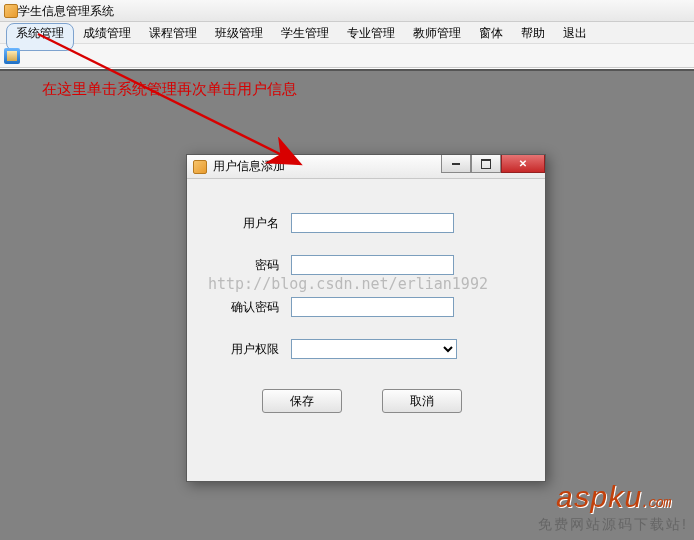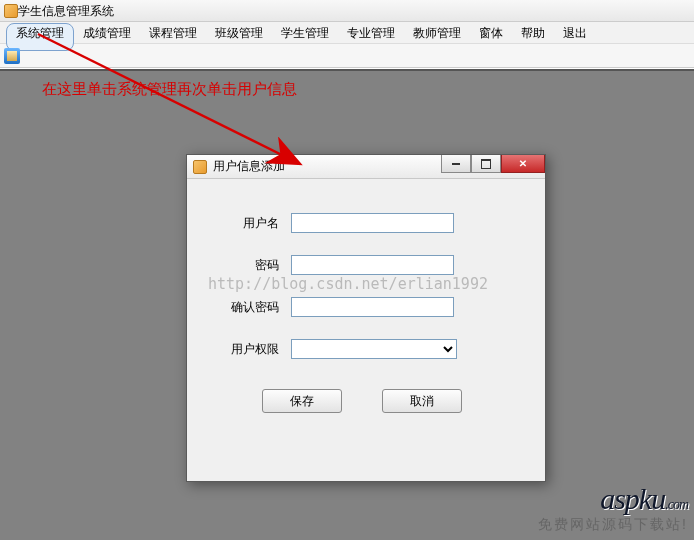--- a/index.html
+++ b/index.html
@@ -161,24 +161,25 @@
     font-family: monospace;
     z-index: 20;
     pointer-events: none;
   }
   .logo {
     position: absolute;
     right: 6px; bottom: 6px;
     text-align: right;
   }
   .logo .big {
-    font-family: Liberation Serif, serif;
+    font-family: Liberation Mono, monospace;
     font-size: 30px; font-style: italic;
-    color: #0f172a; letter-spacing: -1px;
+    color: #c2410c; letter-spacing: -1px;
     text-shadow: 1px 1px 0 #fff;
+    text-align: center;
   }
   .logo .big .com { font-size: 14px; }
   .logo .sub {
     font-size: 14px; color: #666; letter-spacing: 2px;
   }
 </style>
 </head>
 <body>
 
 <div class="titlebar">

